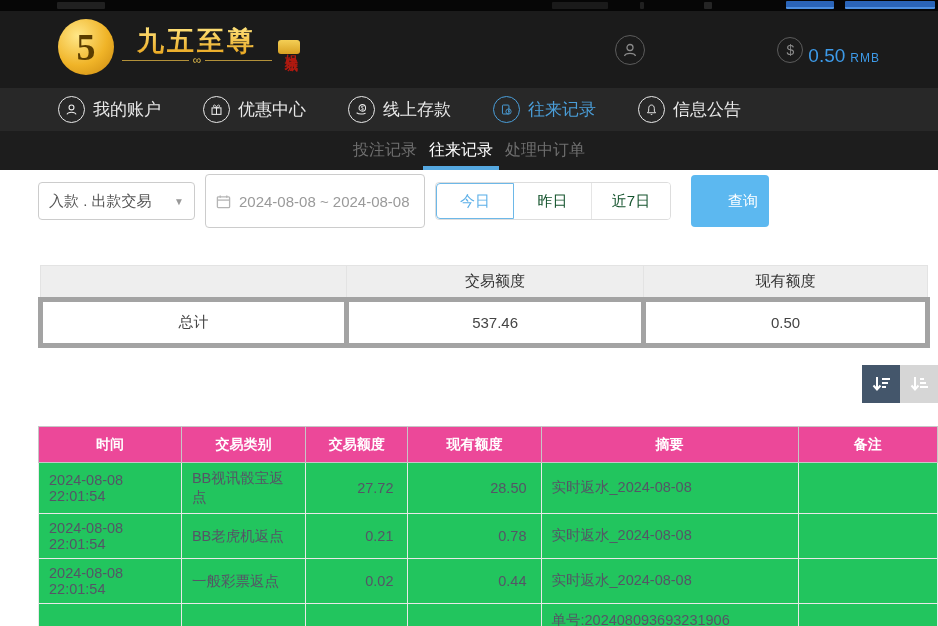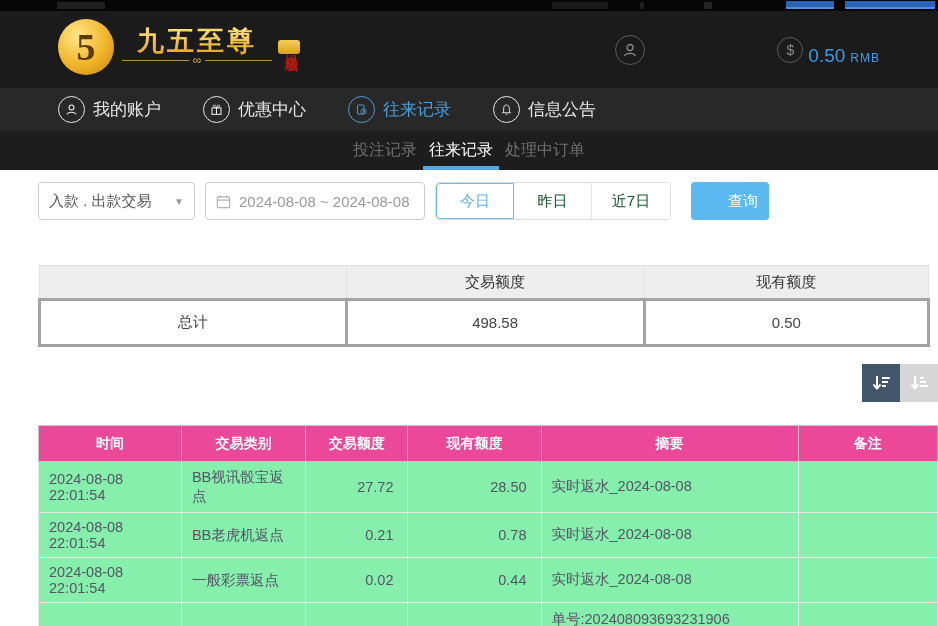--- a/index.html
+++ b/index.html
@@ -46,46 +46,46 @@
   .subtab { color:#6f6f6f; font-size:16px; padding:9px 6px 0 6px; position:relative; cursor:pointer; }
   .subtab.active { color:#fff; }
   .subtab.active::after { content:""; position:absolute; left:0; right:0; bottom:0; height:4px; background:#55a8e0; }
 
   
   .filters { display:flex; align-items:center; margin:12px 0 0 38px; height:38px; gap:10px; }
   .select-box { width:157px; height:38px; border:1px solid #ccc; border-radius:4px;
        display:flex; align-items:center; justify-content:space-between; padding:0 10px;
        color:#555; font-size:15px; cursor:pointer; background:#fff; }
   .caret { color:#999; font-size:10px; }
-  .date-box { width:220px; height:38px; border:1px solid #ccc; border-radius:4px;
+  .date-box { width:220px; height:54px; border:1px solid #ccc; border-radius:4px;
        display:flex; align-items:center; gap:8px; padding:0 10px; color:#9a9a9a; font-size:15px; background:#fff; cursor:pointer; }
   .btn-group { display:flex; height:38px; border:1px solid #ddd; border-radius:4px; overflow:hidden; }
   .qbtn { width:78px; display:flex; align-items:center; justify-content:center;
        font-size:15px; color:#14532d; background:#fff; border-right:1px solid #e5e5e5; cursor:pointer; }
   .qbtn:last-child { border-right:none; }
   .qbtn.active { color:#5db0e8; border:1px solid #6db8e8; border-radius:4px 0 0 4px; }
-  .search-btn { width:78px; height:38px; margin-left:10px; background:#5cb8f0; color:#fff;
+  .search-btn { width:78px; height:52px; margin-left:10px; background:#5cb8f0; color:#fff;
        border:none; border-radius:4px; font-size:15px; cursor:pointer; font-family:inherit;padding-left:26px; }
 
   
   .summary { width:892px; margin:45px 0 0 38px; border-collapse:collapse; font-size:15px; color:#333; }
   .summary th { background:#eee; font-weight:normal; height:34px; border:1px solid #e3e3e3; }
-  .summary td { background:#fff; height:46px; text-align:center; border:3px solid #a3a3a3; color:#444; }
+  .summary td { background:#fff; height:46px; text-align:center; border:5px solid #a3a3a3; color:#444; }
   .summary th:nth-child(1){width:34.5%;} .summary th:nth-child(2){width:33.5%;}
 
   
   .sortbar { width:900px; margin:17px 0 0 38px; display:flex; justify-content:flex-end; }
   .sortbtn { width:38px; height:38px; display:flex; align-items:center; justify-content:center; cursor:pointer; }
   .sortbtn.desc { background:#44566b; }
   .sortbtn.asc  { background:#d6d6d6; }
 
   
   .records { width:900px; margin:23px 0 0 38px; border-collapse:collapse; font-size:14.5px; }
   .records th { background:#ec4899; color:#fff; font-weight:bold; height:36px; border:1px solid #c6c6c6; font-size:14px; }
-  .records td { border:1px solid #e8e8e8; color:#556; height:38px; padding:6px 10px; background:#86efac; }
+  .records td { border:1px solid #e8e8e8; color:#556; height:38px; padding:6px 10px; background:#22c55e; }
   .records col.c-time{width:15.9%;} .records col.c-type{width:13.8%;} .records col.c-amt{width:11.4%;}
   .records col.c-bal{width:14.8%;} .records col.c-memo{width:28.6%;} .records col.c-note{width:15.5%;}
   .records td.num { text-align:right; padding-right:14px; }
   .records td.memo { white-space:pre-line; line-height:1.45; }
 </style>
 </head>
 <body>
 
 <div class="top-strip">
   <div class="strip-frag" style="left:57px;width:48px;opacity:.5"></div>
@@ -139,20 +139,30 @@
   <div class="nav-item">
     <span class="nav-icon">
       <svg width="13" height="13" viewBox="0 0 16 16">
           <rect x="2.5" y="6" width="11" height="8" fill="none" stroke="currentColor" stroke-width="1.3"></rect>
           <line x1="8" y1="6" x2="8" y2="14" stroke="currentColor" stroke-width="1.3"></line>
           <path d="M8 6 C4 6 3 2.5 5.5 2.5 C7.5 2.5 8 6 8 6 C8 6 8.5 2.5 10.5 2.5 C13 2.5 12 6 8 6 Z" fill="none" stroke="currentColor" stroke-width="1.1"></path>
         </svg>
     </span>
     <span>优惠中心</span>
   </div>
+  <div class="nav-item">
+    <span class="nav-icon">
+      <svg width="13" height="13" viewBox="0 0 16 16">
+          <circle cx="9" cy="6" r="4" fill="none" stroke="currentColor" stroke-width="1.3"></circle>
+          <text x="9" y="8.4" font-size="6.5" text-anchor="middle" fill="currentColor">$</text>
+          <path d="M2 12 Q6 15 13 12.5" fill="none" stroke="currentColor" stroke-width="1.3"></path>
+        </svg>
+    </span>
+    <span>线上存款</span>
+  </div>
   <div class="nav-item active">
     <span class="nav-icon">
       <svg width="13" height="13" viewBox="0 0 16 16">
           <rect x="3" y="2.5" width="8" height="11" rx="1" fill="none" stroke="currentColor" stroke-width="1.2"></rect>
           <circle cx="10.5" cy="10.5" r="3.2" fill="none" stroke="currentColor" stroke-width="1.1"></circle>
           <path d="M10.5 8.8 v1.7 h1.4" fill="none" stroke="currentColor" stroke-width="1.1"></path>
         </svg>
     </span>
     <span>往来记录</span>
   </div>
@@ -197,21 +207,21 @@
 
 <table class="summary">
   <tbody>
       <tr>
     <th></th>
     <th>交易额度</th>
     <th>现有额度</th>
   </tr>
   <tr>
     <td>总计</td>
-    <td>498.58</td>
+    <td>537.46</td>
     <td>0.50</td>
   </tr>
 </tbody>
   </table>
 
 <div class="sortbar">
   <div class="sortbtn desc">
     <svg width="22" height="22" viewBox="0 0 22 22">
         <path d="M7 4 V16 M3.5 12.5 L7 16.5 L10.5 12.5" fill="none" stroke="#fff" stroke-width="2"></path>
         <rect x="12" y="5" width="8" height="2" fill="#fff"></rect>

